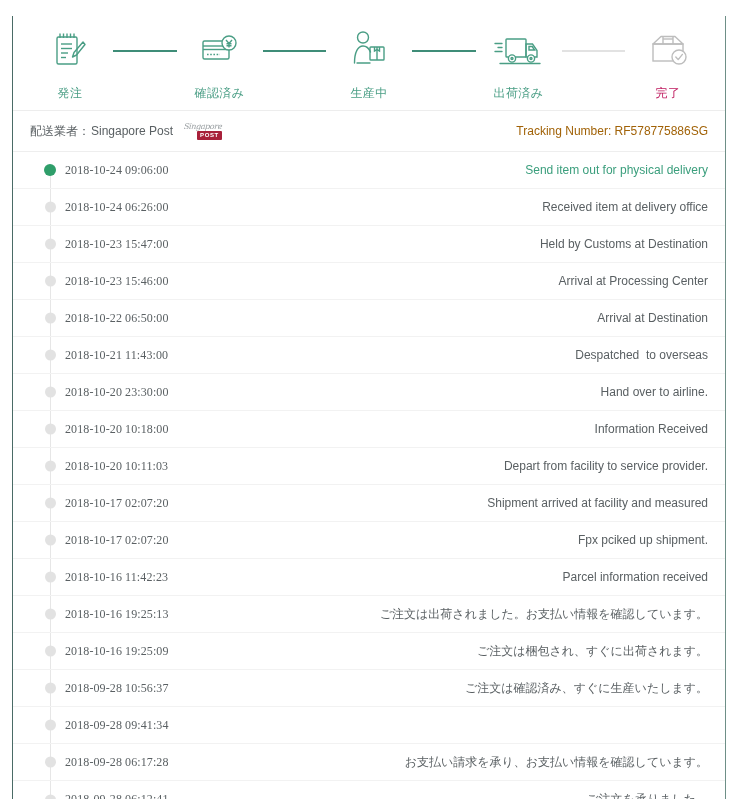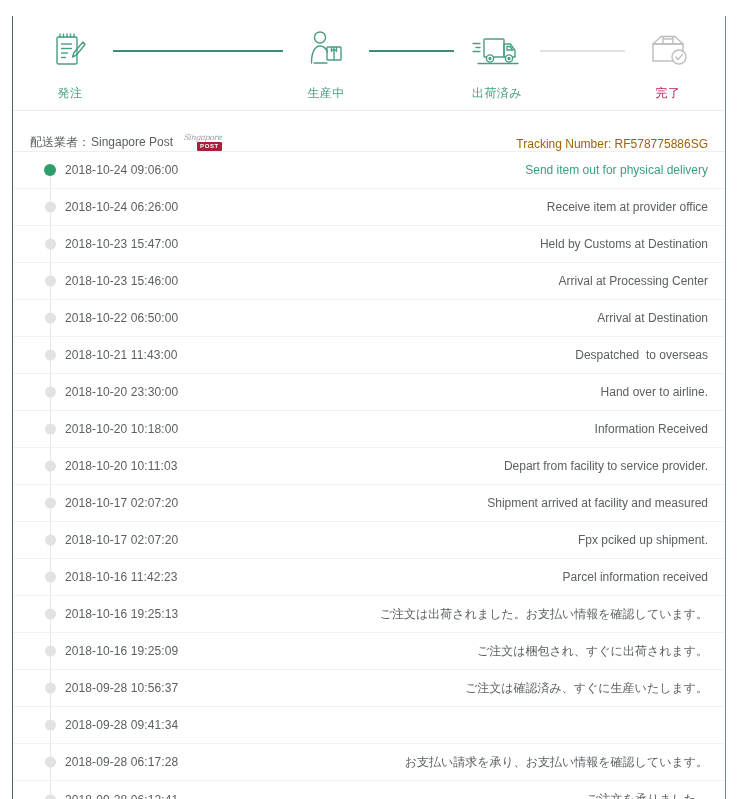--- a/index.html
+++ b/index.html
@@ -83,21 +83,21 @@
     width: 100%;
     height: 2px;
     background: #3f8d78;
   }
   .connector.inactive .bar { background: #e2e2e2; }
 
   
   .carrier-row {
     height: 41px;
     display: flex;
-    align-items: flex-end;
+    align-items: center;
     justify-content: space-between;
     padding: 0 17px 0 17px;
     box-sizing: border-box;
     border-bottom: 1px solid #eeeeee;
   }
   .carrier-left {
     display: flex;
     align-items: center;
     font-size: 12px;
     color: #5a6063;
@@ -179,20 +179,21 @@
     background: #2f9e6a;
     width: 12px;
     height: 12px;
     left: 31px;
   }
   .event .time {
     font-size: 12px;
     color: #5a6063;
     white-space: nowrap;
     letter-spacing: .1px;
+    font-family: Liberation Serif, serif;
   }
   .event .desc {
     margin-left: auto;
     font-size: 12px;
     color: #5a6063;
     text-align: left;
     white-space: pre;
   }
   .event.current .desc { color: #3a9e7c; }
 </style>
@@ -221,20 +222,33 @@
               <path d="M30 11 L21 21.5 L19.5 26 L23.5 24 L32 13.5 Z" stroke-linejoin="round"></path>
             </svg>
           </div>
           <div class="step-label">発注</div>
         </div>
 
         <div class="connector">
             <div class="bar"></div>
           </div>
 
+        <div class="step">
+          <div class="step-icon">
+            <svg width="40" height="40" viewBox="0 0 40 40" fill="none" stroke="#4a9e85" stroke-width="1.4">
+              <rect x="3" y="10" width="26" height="18" rx="1.5"></rect>
+              <line x1="3" y1="15" x2="29" y2="15"></line>
+              <line x1="3" y1="18.5" x2="29" y2="18.5"></line>
+              <line x1="7" y1="23.5" x2="20" y2="23.5" stroke-dasharray="1.6 1.6"></line>
+              <circle cx="29" cy="12" r="7" fill="#ffffff"></circle>
+              <path d="M26 9 L29 12.4 L32 9 M26.5 12.8 h5 M26.5 14.8 h5 M29 12.4 v4"></path>
+            </svg>
+          </div>
+          <div class="step-label">確認済み</div>
+        </div>
 
         <div class="connector">
             <div class="bar"></div>
           </div>
 
         <div class="step">
           <div class="step-icon">
             <svg width="40" height="42" viewBox="0 0 40 42" fill="none" stroke="#4a9e85" stroke-width="1.4">
               <circle cx="14" cy="7.5" r="5.5"></circle>
               <path d="M5.5 33 C5.5 22 9 16 14 16 C17.5 16 20 18.5 21.5 22" stroke-linecap="round"></path>
@@ -311,21 +325,21 @@
       <div class="rail"></div>
       <div id="events-host">
           <div class="event current">
             <span class="dot"></span>
             <span class="time">2018-10-24 09:06:00</span>
             <span class="desc">Send item out for physical delivery</span>
           </div>
           <div class="event">
             <span class="dot"></span>
             <span class="time">2018-10-24 06:26:00</span>
-            <span class="desc">Receive item at provider office</span>
+            <span class="desc">Received item at delivery office</span>
           </div>
           <div class="event">
             <span class="dot"></span>
             <span class="time">2018-10-23 15:47:00</span>
             <span class="desc">Held by Customs at Destination</span>
           </div>
           <div class="event">
             <span class="dot"></span>
             <span class="time">2018-10-23 15:46:00</span>
             <span class="desc">Arrival at Processing Center</span>

